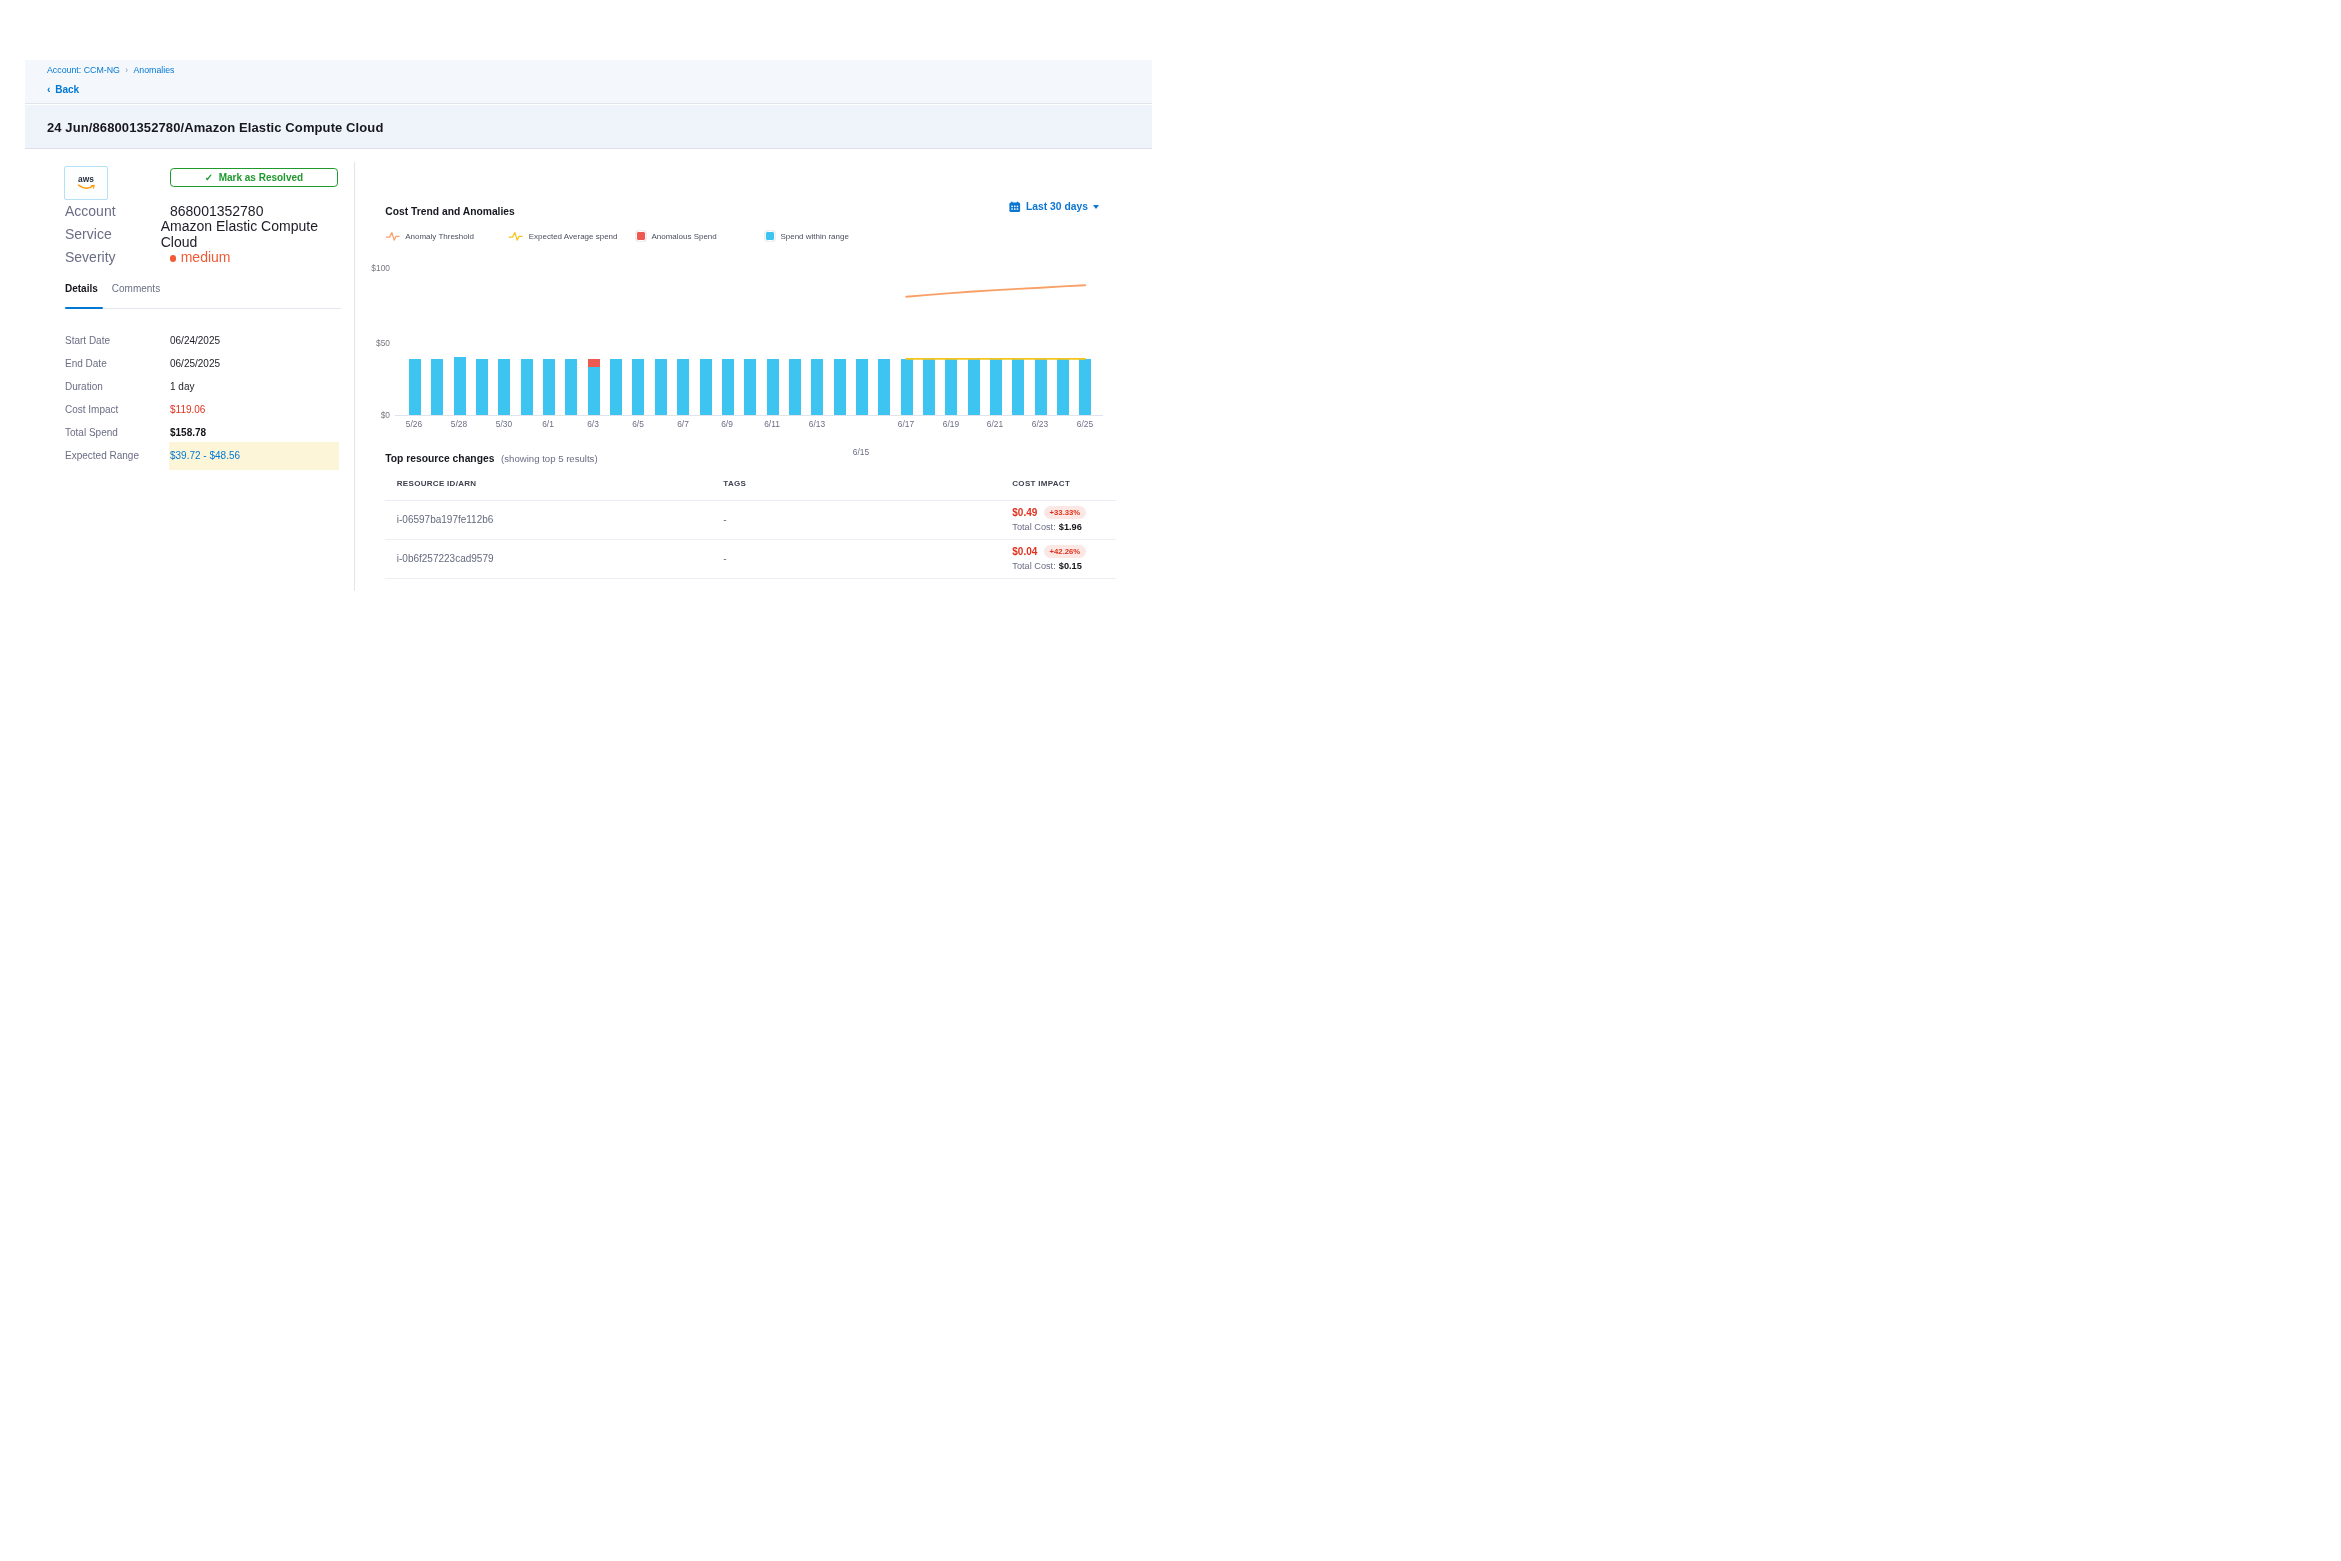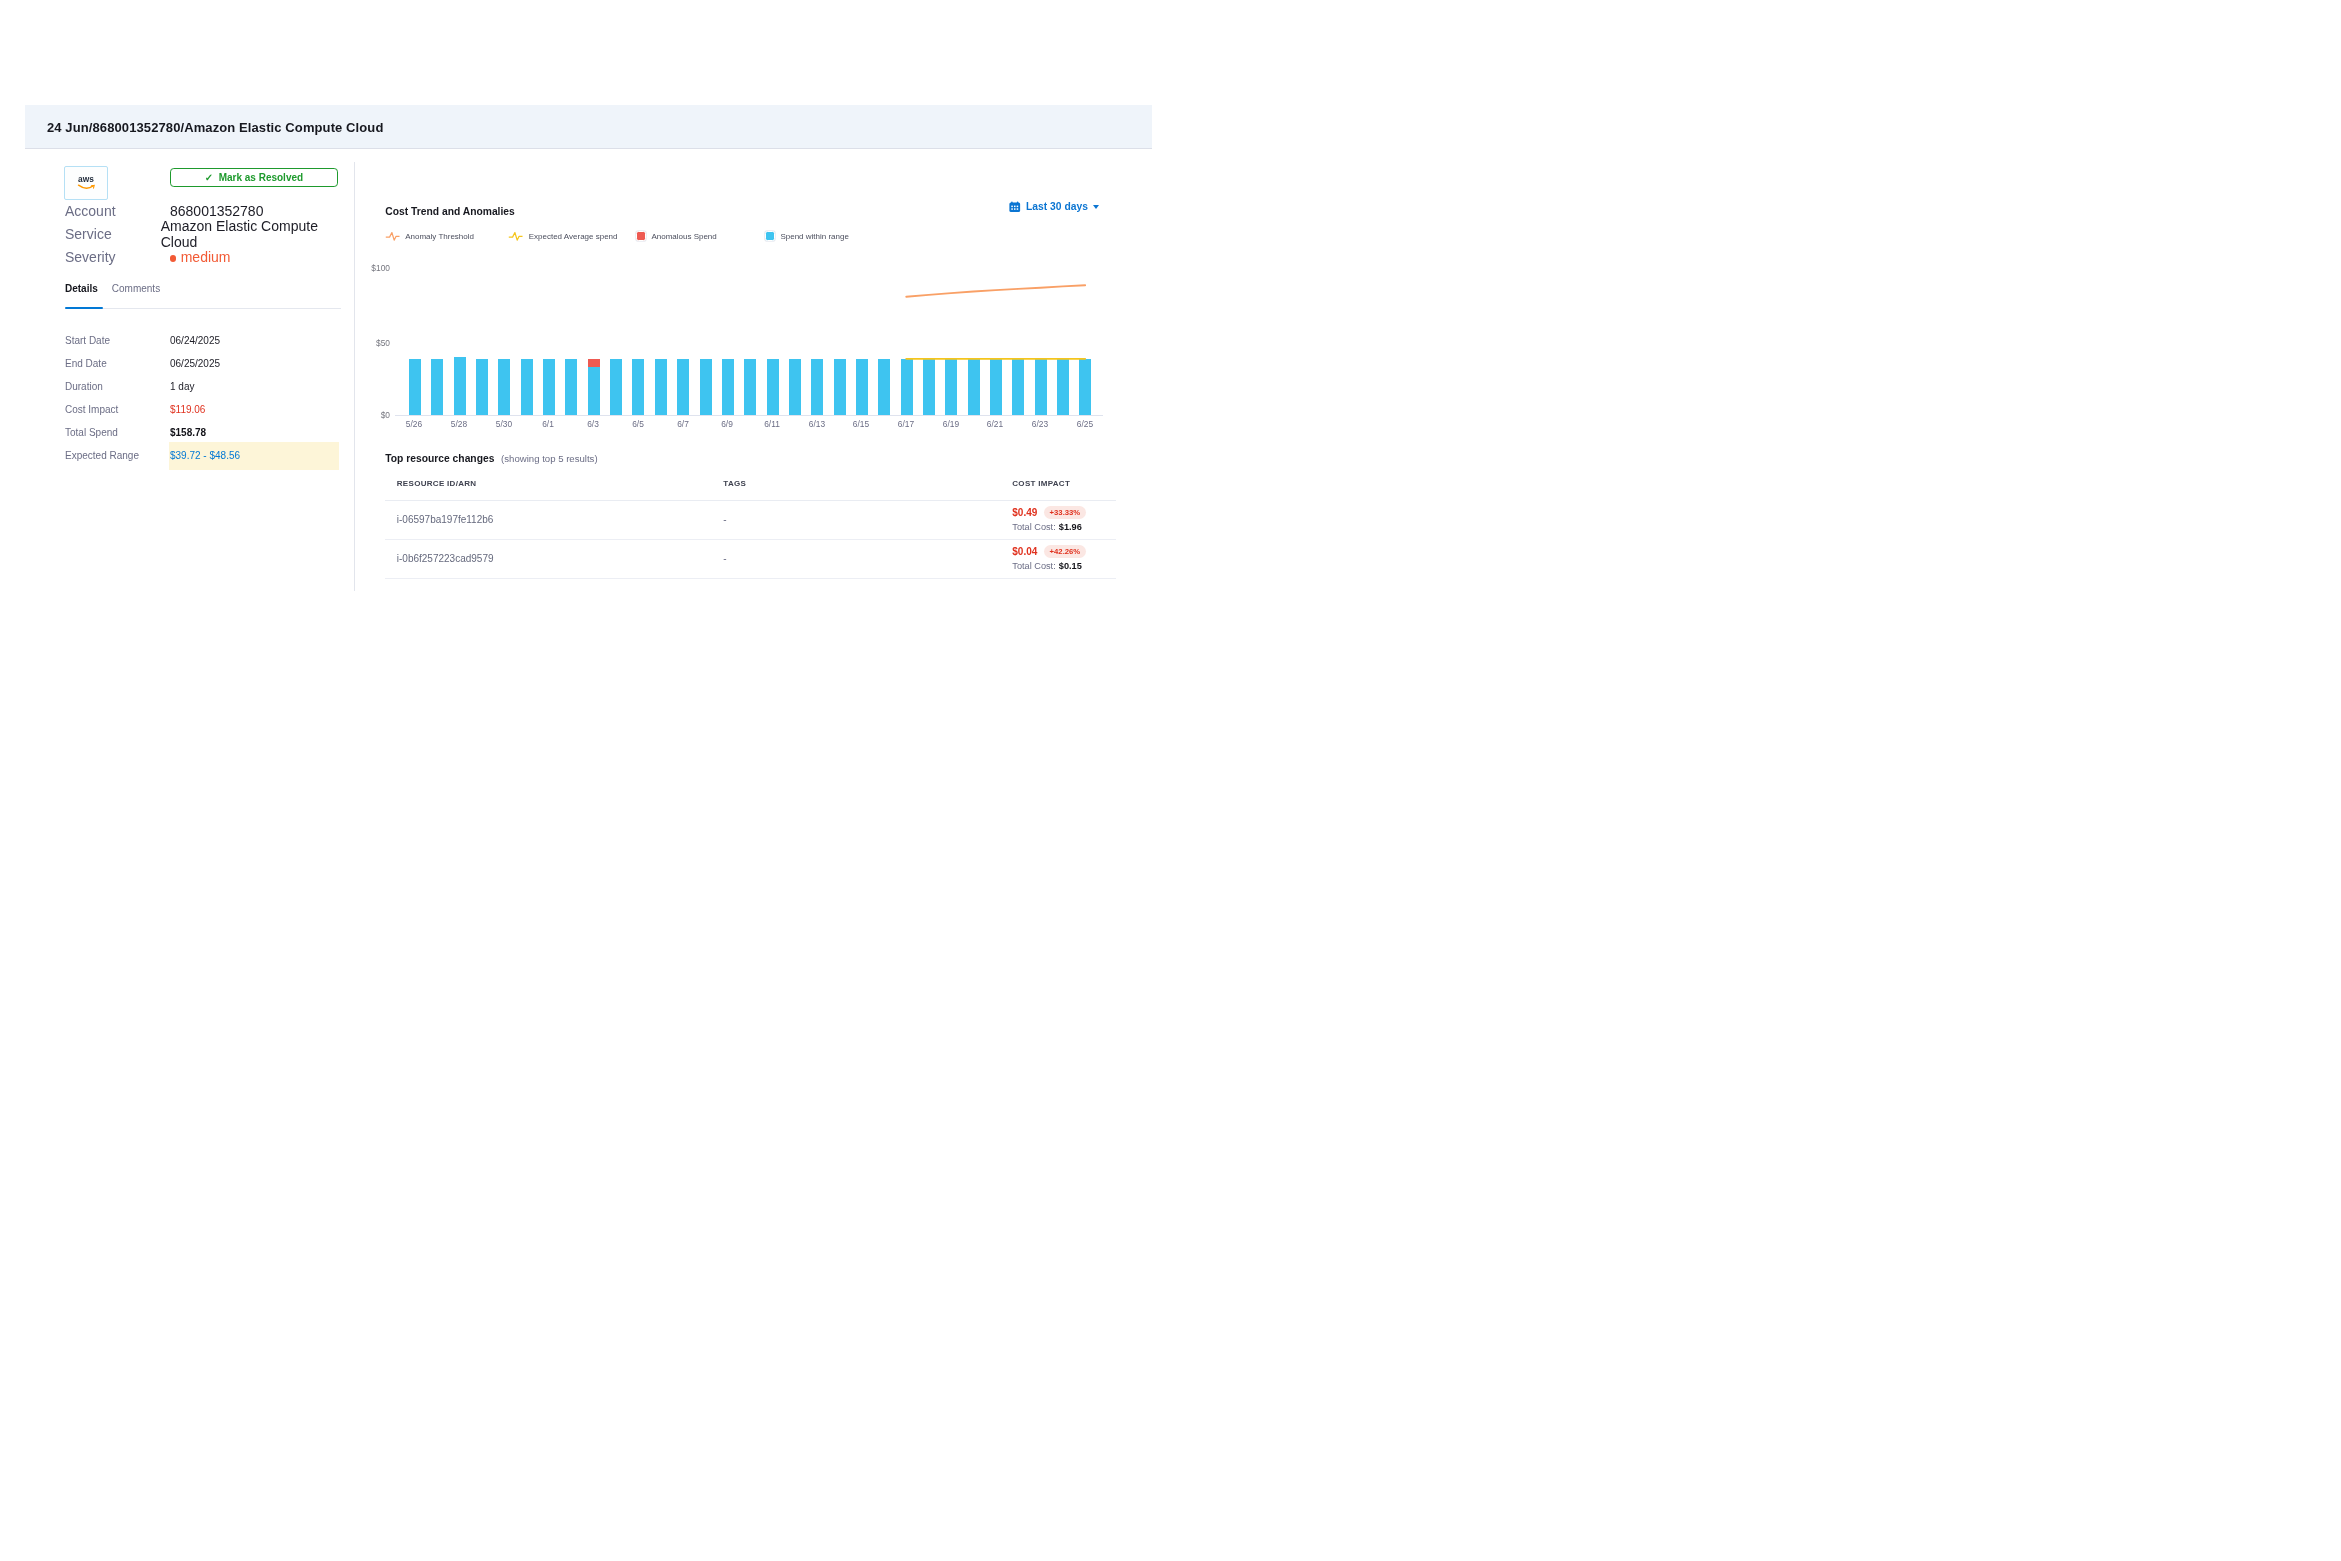--- a/index.html
+++ b/index.html
@@ -103,20 +103,31 @@
   .cost-line2 { margin-top:1.5px; font-size:9.2px; color:#6b6d85; }
   .cost-total { color:#14141a; font-weight:bold; margin-left:3.1px; }
 
   svg { display:block; }
 </style>
 </head>
 <body>
 
 <div id="page">
 
+  <div id="band-top" class="band">
+    <div class="breadcrumb">
+      <span class="crumb-link">Account: CCM-NG</span>
+      <span class="crumb-sep">›</span>
+      <span class="crumb-link">Anomalies</span>
+    </div>
+    <div class="back-row">
+      <span class="back-chevron">‹</span>
+      <span>Back</span>
+    </div>
+  </div>
 
   <div id="band-title" class="band">
     <div id="page-title">24 Jun/868001352780/Amazon Elastic Compute Cloud</div>
   </div>
 
   <div id="left-panel">
     <div id="provider-box">
       <span class="aws-word">aws</span>
       <svg width="18.4" height="6.9" viewBox="0 0 24 9">
         <path d="M2 1.5 Q12 9 21 2.5" stroke="#f90" stroke-width="1.8" fill="none" stroke-linecap="round"></path>
@@ -338,21 +349,21 @@
           <div class="xtick" style="left: 44px;">5/26</div>
           <div class="xtick" style="left: 89px;">5/28</div>
           <div class="xtick" style="left: 134px;">5/30</div>
           <div class="xtick" style="left: 178px;">6/1</div>
           <div class="xtick" style="left: 223px;">6/3</div>
           <div class="xtick" style="left: 268px;">6/5</div>
           <div class="xtick" style="left: 313px;">6/7</div>
           <div class="xtick" style="left: 357px;">6/9</div>
           <div class="xtick" style="left: 402px;">6/11</div>
           <div class="xtick" style="left: 447px;">6/13</div>
-          <div class="xtick" style="left: 491px;">6/15</div>
+          <div class="xtick" style="left: 491px; margin-top: 28px;">6/15</div>
           <div class="xtick" style="left: 536px;">6/17</div>
           <div class="xtick" style="left: 581px;">6/19</div>
           <div class="xtick" style="left: 625px;">6/21</div>
           <div class="xtick" style="left: 670px;">6/23</div>
           <div class="xtick" style="left: 715px;">6/25</div>
         </div>
     </div>
 
     <div id="resource-table">
       <div id="table-title-row">

